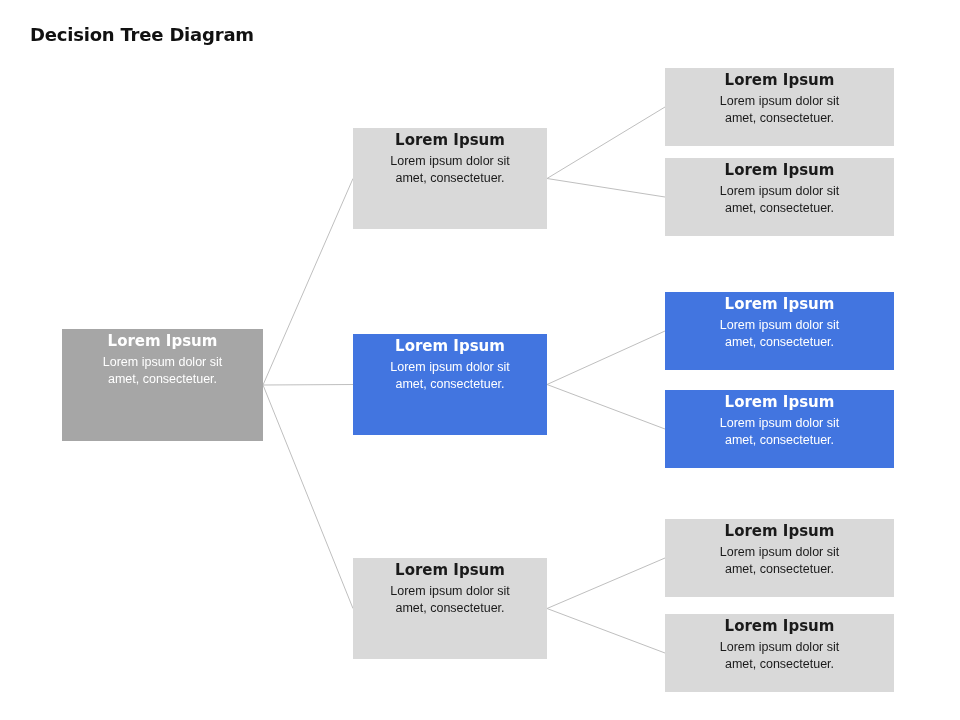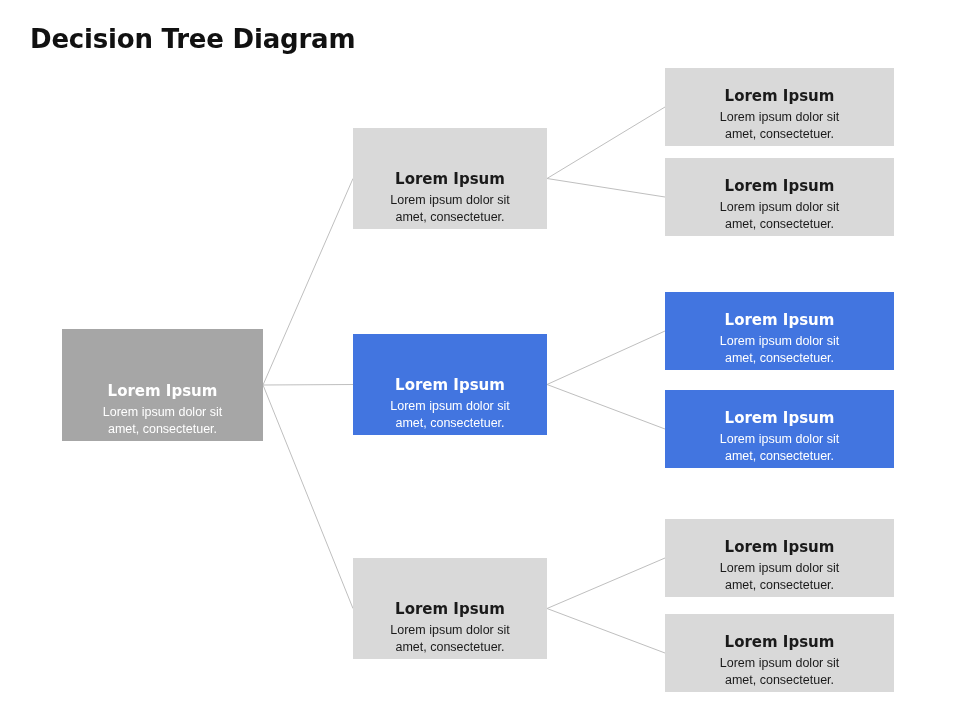--- a/index.html
+++ b/index.html
@@ -25,33 +25,33 @@
     top: 0;
     width: 960px;
     height: 720px;
     pointer-events: none;
   }
   .page-title {
     position: absolute;
     left: 30px;
     top: 24px;
     font-family: "DejaVu Sans", "Liberation Sans", sans-serif;
-    font-size: 26px;
+    font-size: 18px;
     font-weight: bold;
     color: #111111;
     letter-spacing: -0.2px;
     white-space: nowrap;
   }
   .node {
     position: absolute;
     box-sizing: border-box;
     display: flex;
     flex-direction: column;
     align-items: center;
-    justify-content: flex-end;
+    justify-content: flex-start;
     text-align: center;
     padding: 4px 0;
   }
   .node .node-title {
     font-family: "DejaVu Sans", "Liberation Sans", sans-serif;
     font-weight: bold;
     font-size: 15px;
     line-height: 1.15;
     margin-bottom: 4px;
     white-space: nowrap;

